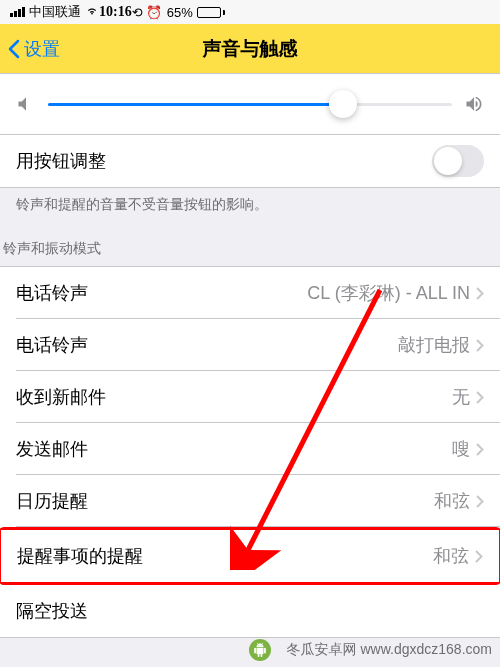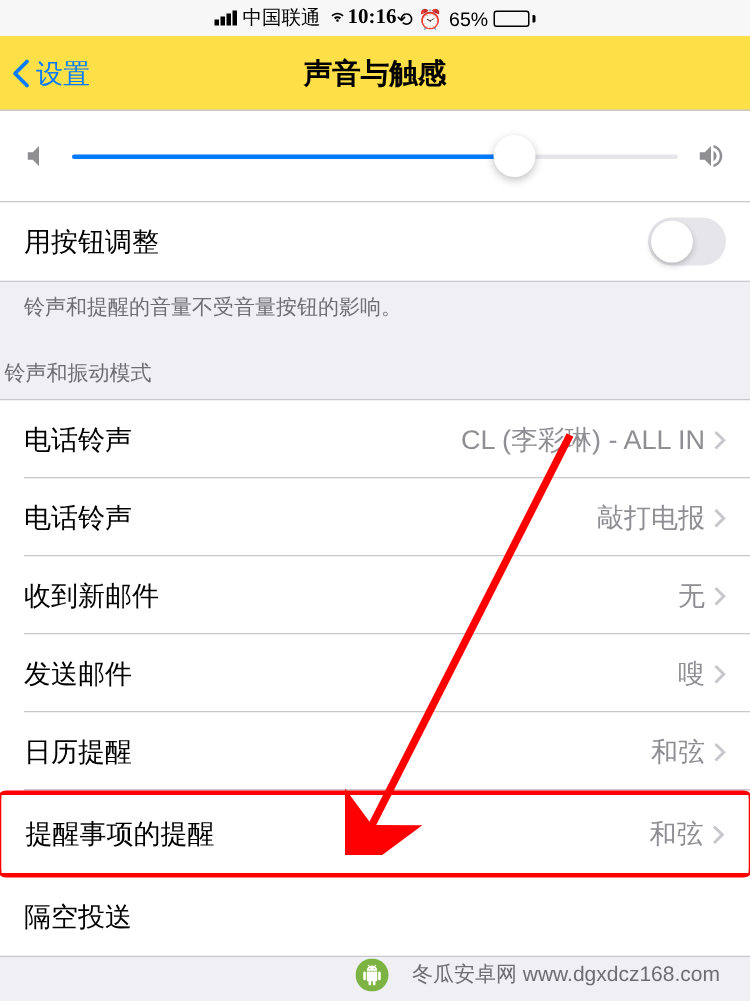--- a/index.html
+++ b/index.html
@@ -1,18 +1,18 @@
 <!DOCTYPE html>
 <html><head>
   <meta charset="utf-8">
   <style>
     * { margin: 0; padding: 0; box-sizing: border-box; font-family: -apple-system, "PingFang SC", "Helvetica Neue", Arial, sans-serif; }
     body { width: 500px; height: 667px; background: #efeff4; overflow: hidden; position: relative; }
     
-    .status-bar { height: 24px; display: flex; justify-content: center; align-items: center; padding: 0 10px; font-size: 13px; background: #f7f7f7; }
+    .status-bar { height: 24px; display: flex; justify-content: flex-start; align-items: center; padding: 0 10px; font-size: 13px; background: #f7f7f7; }
     .status-left { display: flex; align-items: center; gap: 4px; }
     .status-right { display: flex; align-items: center; gap: 4px; }
     .signal-bars { display: flex; align-items: flex-end; gap: 1px; }
     .bar { width: 3px; background: #000; }
     .b1 { height: 4px; } .b2 { height: 6px; } .b3 { height: 8px; } .b4 { height: 10px; }
     .wifi-icon svg { width: 14px; height: 14px; }
     .status-time { font-weight: 600; font-size: 14px; font-family: Liberation Serif, serif; }
     .battery-icon { display: flex; align-items: center; gap: 2px; }
     .batt-body { width: 24px; height: 11px; border: 1px solid #000; border-radius: 2px; padding: 1px; }
     .batt-fill { height: 100%; background: #000; border-radius: 1px; }
@@ -41,21 +41,21 @@
     .toggle { width: 52px; height: 32px; background: #e5e5ea; border-radius: 16px; position: relative; }
     .toggle-knob { width: 28px; height: 28px; background: #fff; border-radius: 50%; position: absolute; top: 2px; left: 2px; box-shadow: 0 2px 4px rgba(0,0,0,0.2); }
     
     .footer-text { padding: 8px 16px 8px; font-size: 14px; color: #6d6d72; }
     .header-text { padding: 18px 3px 8px; font-size: 14px; color: #6d6d72; }
     
     .highlight-box { border: 3px solid #ff0000; border-radius: 6px; margin: 0 -2px; position: relative; z-index: 5; }
     
     .arrow-overlay { position: absolute; pointer-events: none; z-index: 10; }
     
-    .watermark { position: absolute; bottom: 6px; right: 20px; display: flex; align-items: center; gap: 16px; font-size: 14px; color: #6d6d72; z-index: 20; }
+    .watermark { position: absolute; bottom: 6px; right: 8px; display: flex; align-items: center; gap: 16px; font-size: 14px; color: #6d6d72; z-index: 20; }
     .wm-icon { width: 22px; height: 22px; background: #7cb342; border-radius: 50%; display: flex; align-items: center; justify-content: center; }
     .wm-android { width: 14px; height: 14px; }
   </style>
 </head>
 <body>
 
 <div class="status-bar">
   <div class="status-left">
     <span class="signal-bars">
       <span class="bar b1"></span>

